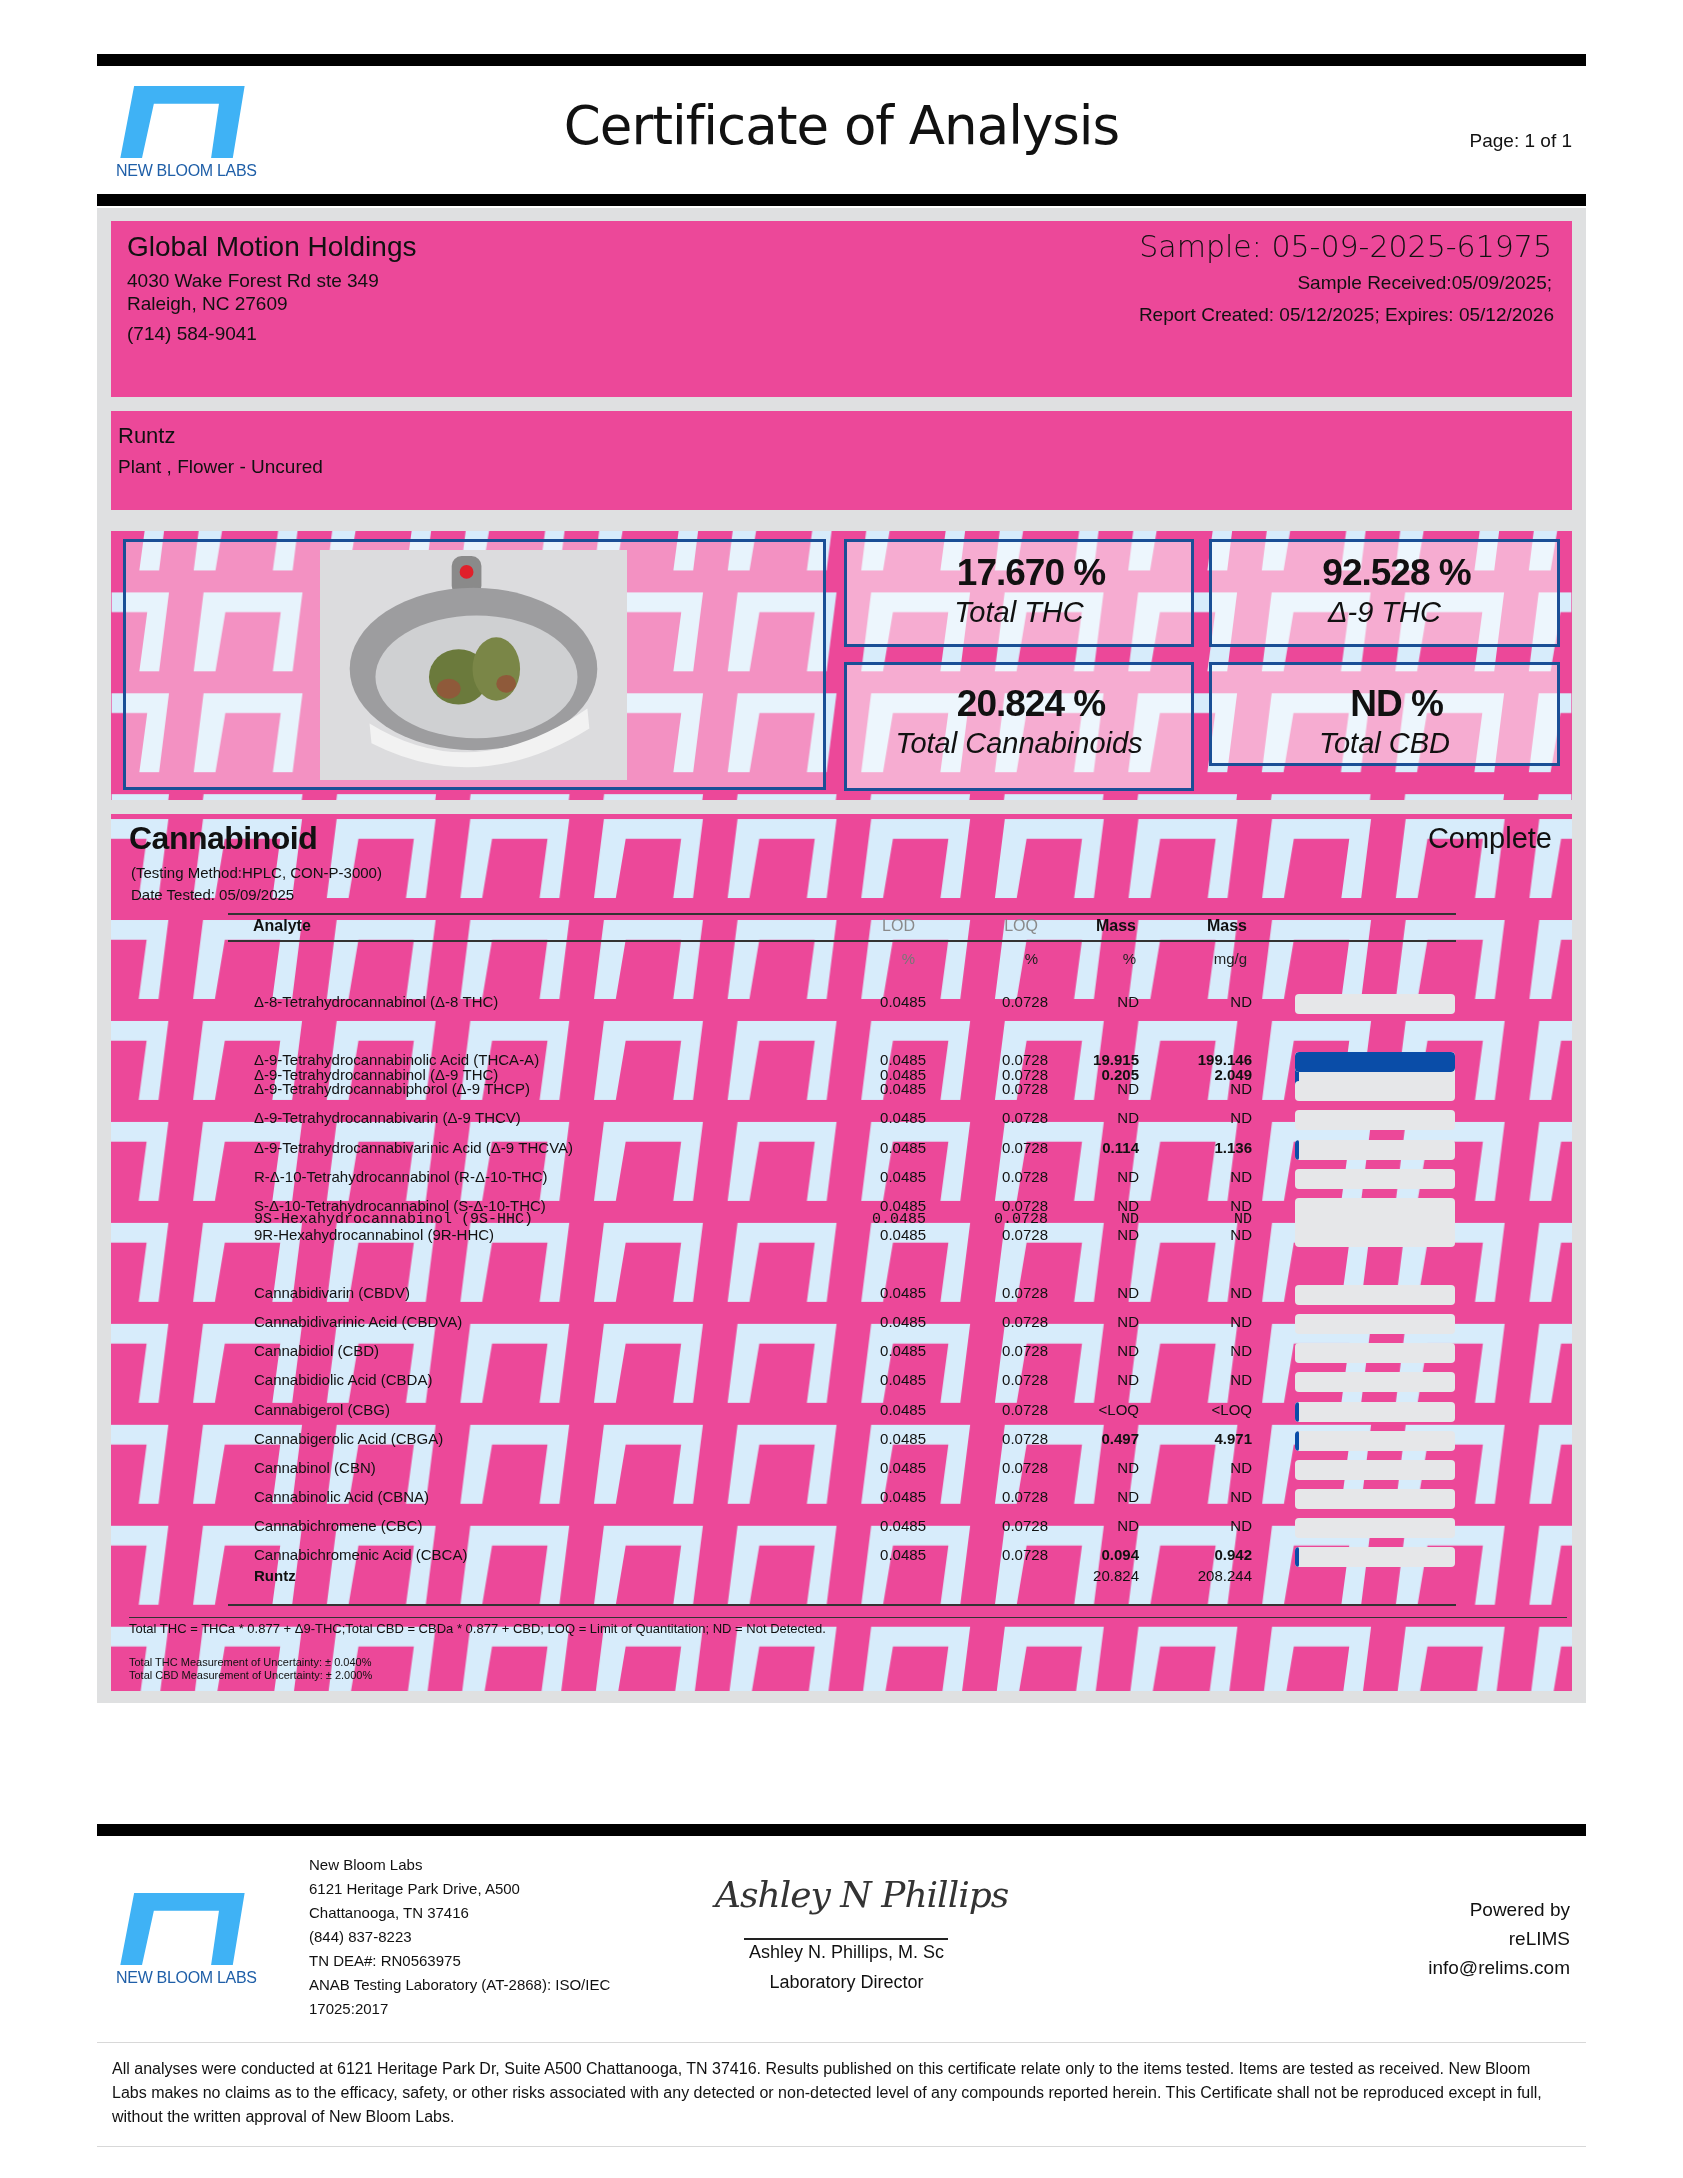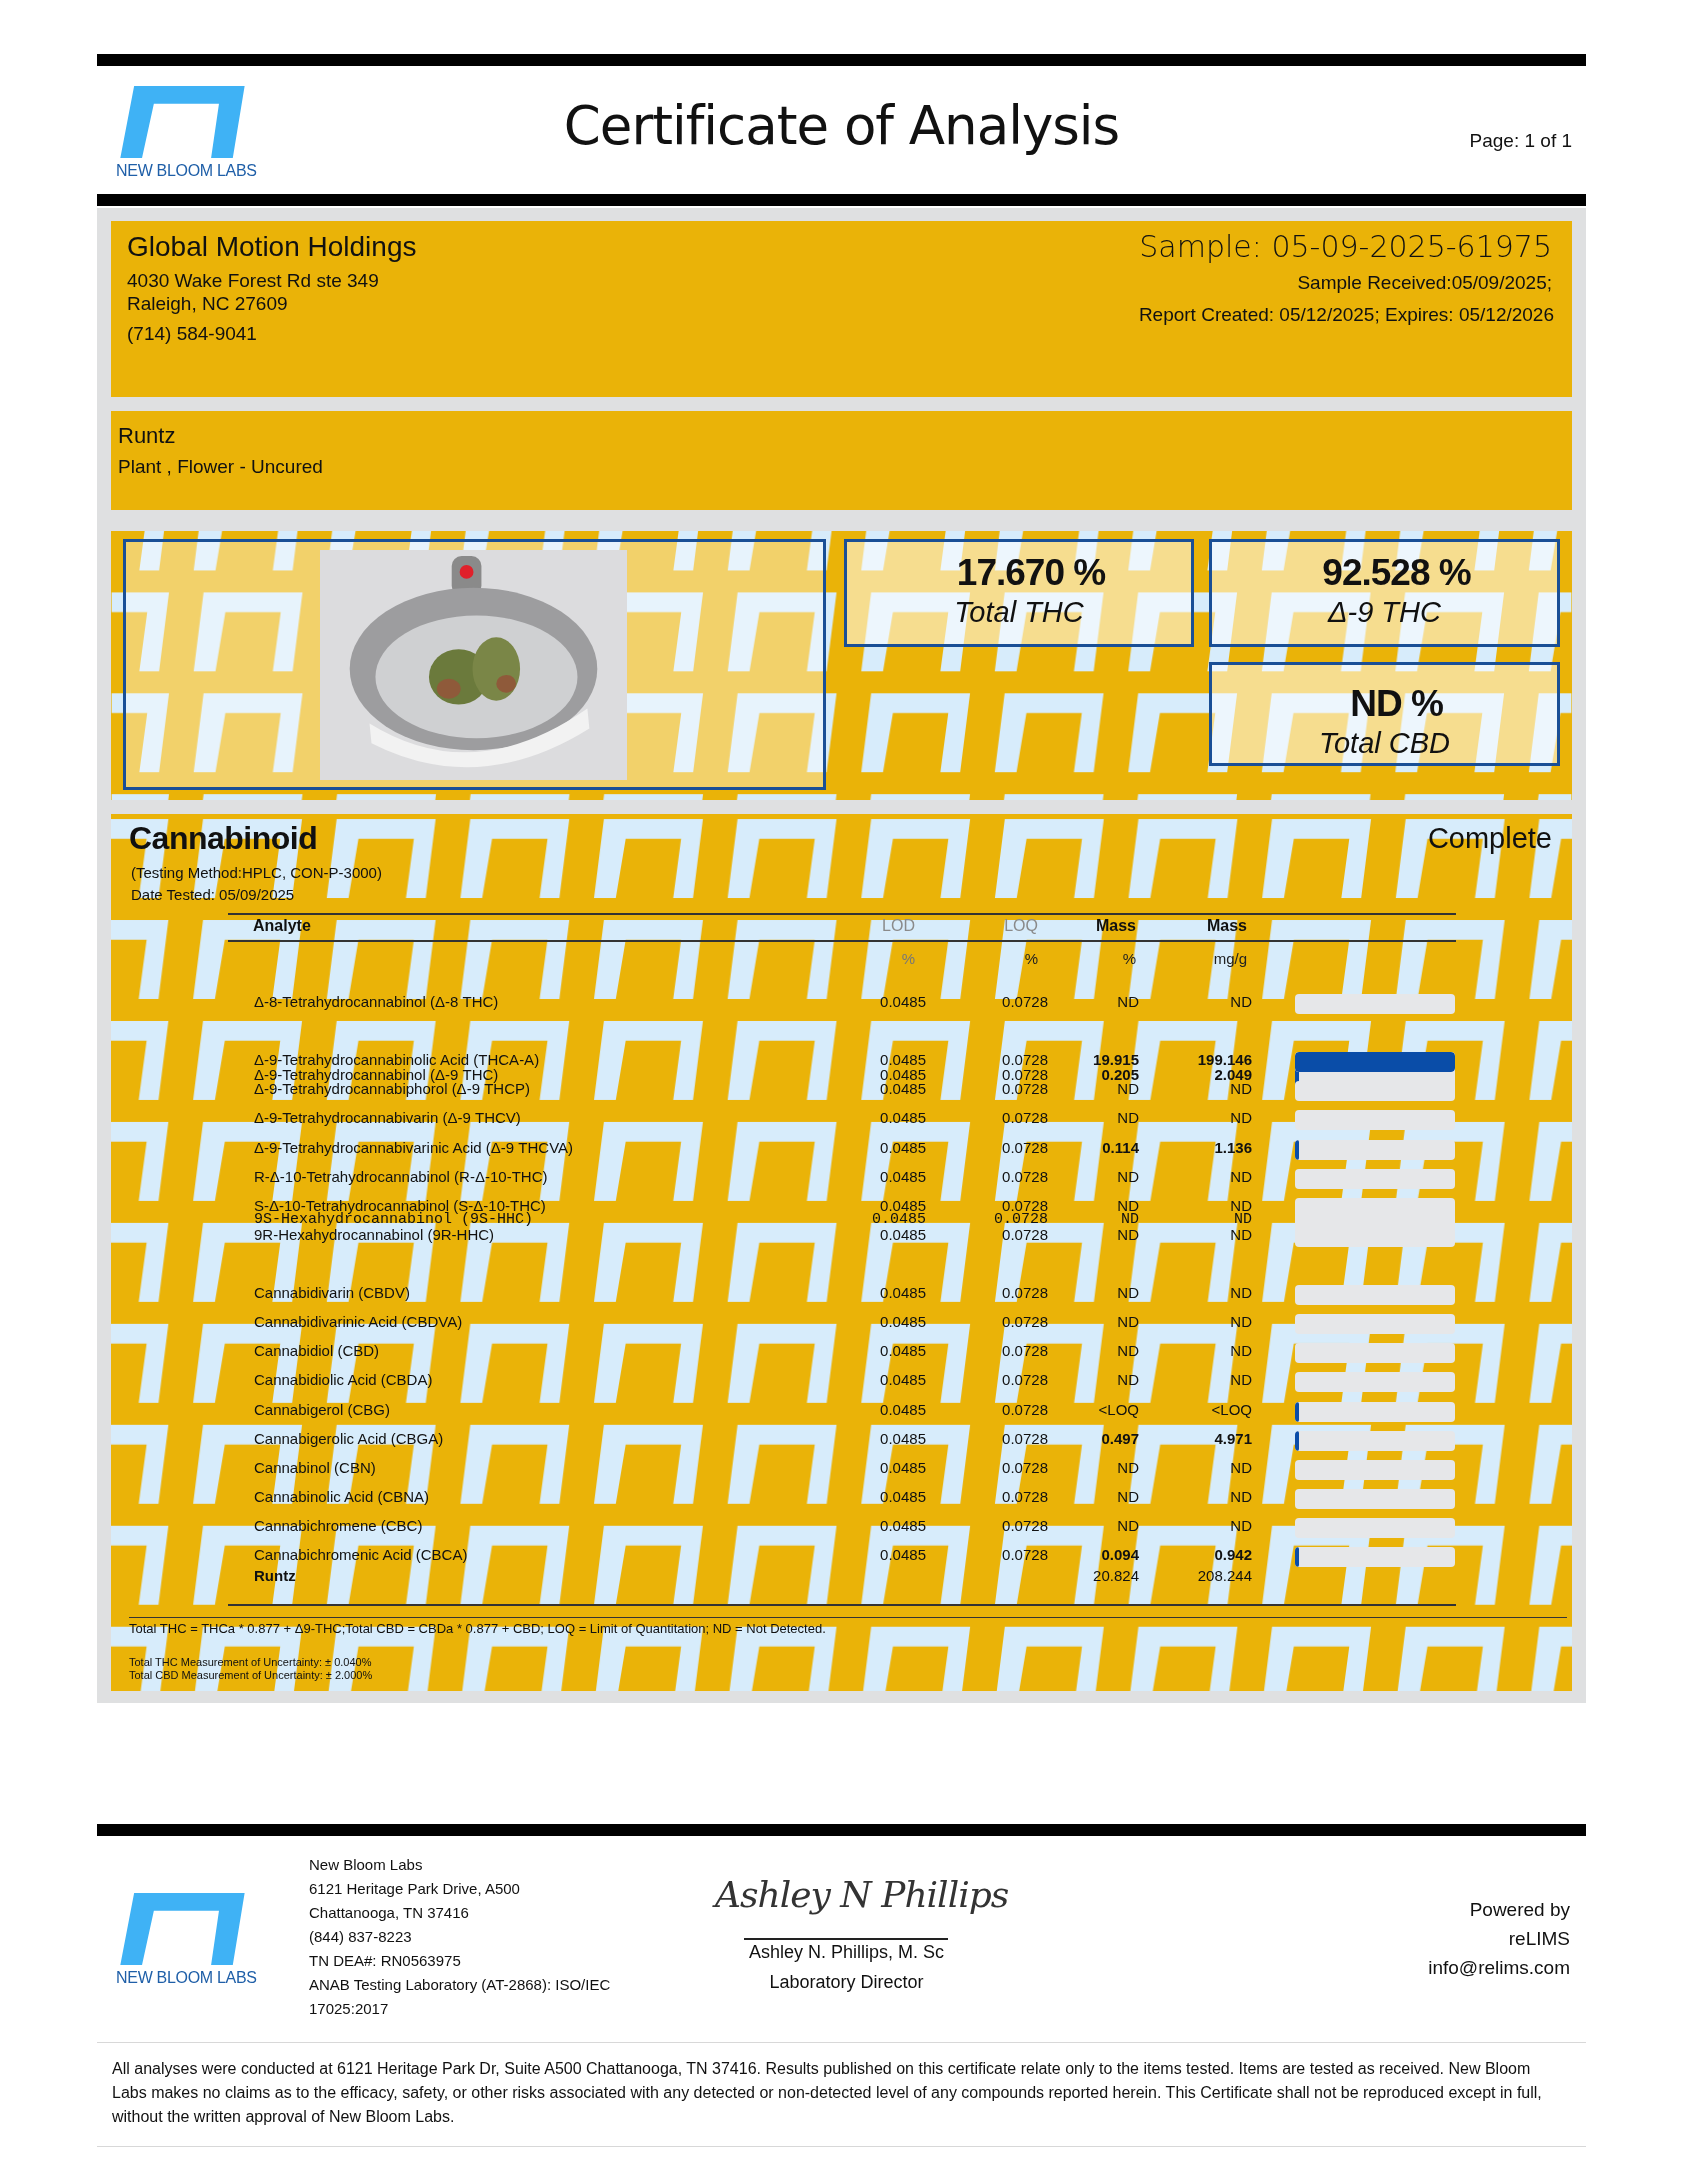--- a/index.html
+++ b/index.html
@@ -12,21 +12,21 @@
   
   .logo { position: absolute; width: 158px; }
   .logo svg { display: block; }
   .logo-text { font-family: "Liberation Sans", sans-serif; font-size: 16px; color: #1f5fa8; letter-spacing: -0.3px; margin-top: 4px; white-space: nowrap; }
 
   .title { position: absolute; left: 0; width: 1683px; top: 95px; text-align: center; font-size: 53px; font-family: "DejaVu Sans", sans-serif; font-weight: 400; letter-spacing: -1px; }
   .pageno { position: absolute; right: 111px; top: 130px; font-size: 19px; }
 
   
   .grey-panel { position: absolute; left: 97px; top: 208px; width: 1489px; height: 1495px; background: #dfe0e1; }
-  .white-box { position: absolute; background: #eab308; }
+  .white-box { position: absolute; background: #ec4899; }
 
   .client-name { font-size: 28px; }
   .client-line { font-size: 19px; line-height: 24px; }
 
   .sample-id { font-size: 30px; text-align: right; font-family: "DejaVu Sans", sans-serif; font-weight: 300; }
   .sample-line { font-size: 19px; text-align: right; }
 
   .product-name { font-size: 22px; }
   .product-type { font-size: 19px; }
 
@@ -135,20 +135,24 @@
   </div>
 
   <div class="stat-box" style="left:733px; top:8px; width:350px; height:108px;">
     <div class="stat-value">17.670 %</div>
     <div class="stat-label">Total THC</div>
   </div>
   <div class="stat-box" style="left:1098px; top:8px; width:351px; height:108px;">
     <div class="stat-value">92.528 %</div>
     <div class="stat-label">Δ-9 THC</div>
   </div>
+  <div class="stat-box" style="left:733px; top:131px; width:350px; height:129px;">
+    <div class="stat-value" style="margin-top:18px;">20.824 %</div>
+    <div class="stat-label">Total Cannabinoids</div>
+  </div>
   <div class="stat-box" style="left:1098px; top:131px; width:351px; height:104px;">
     <div class="stat-value" style="margin-top:18px;">ND %</div>
     <div class="stat-label">Total CBD</div>
   </div>
 </div>
 
 <div class="white-box" style="left:111px; top:814px; width:1461px; height:877px;">
   <div class="watermark" style="left:0; top:0; width:1461px; height:877px;">
     <svg width="1461" height="877" viewBox="0 0 1476 886">
       <defs>

